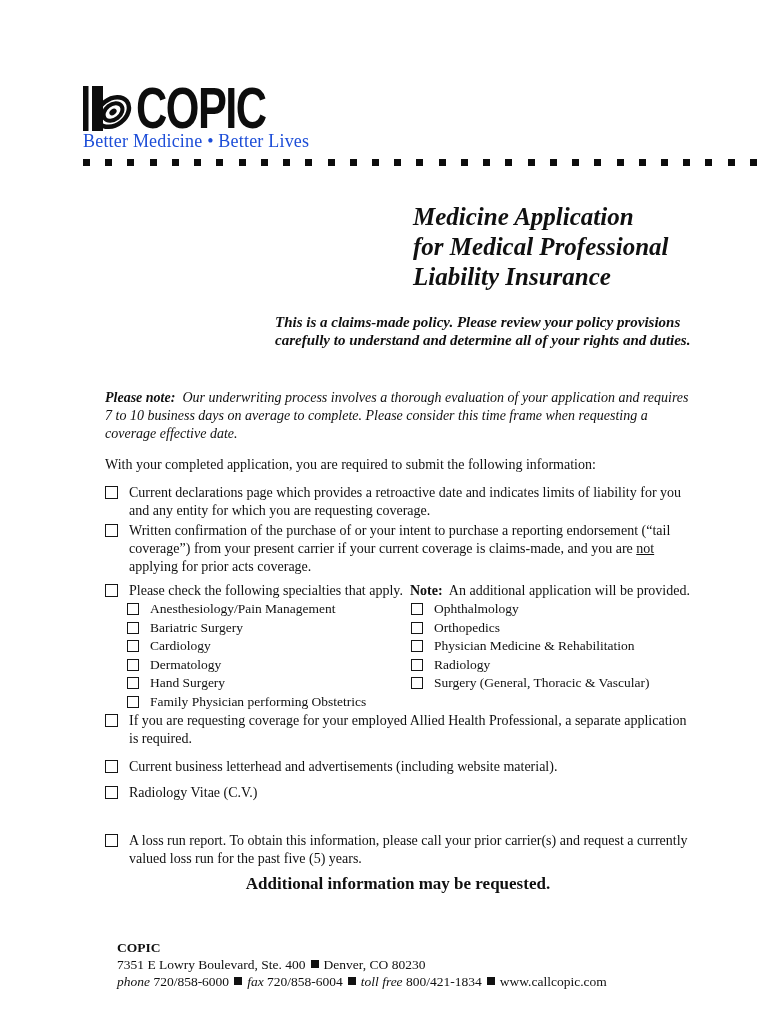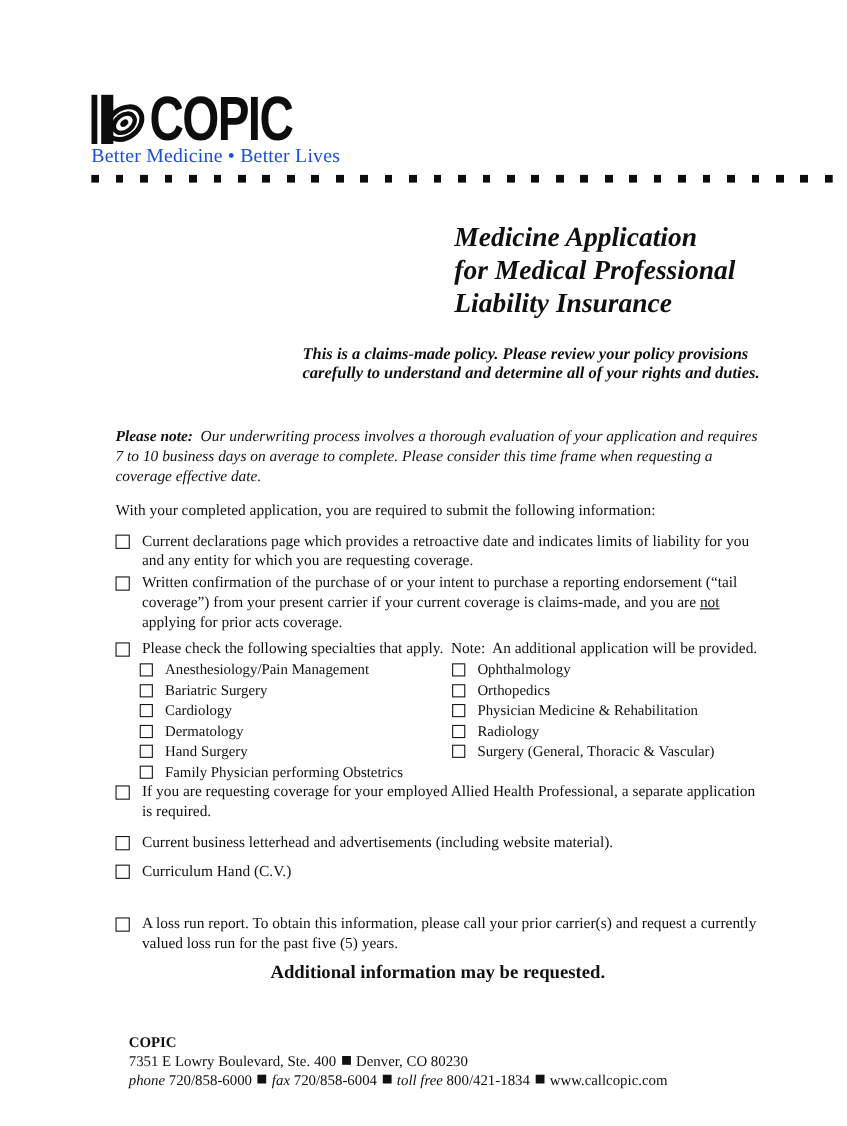--- a/index.html
+++ b/index.html
@@ -27,21 +27,21 @@
   .note-para{left:105px;top:389px;font-size:14px;line-height:18px;font-style:italic;}
   .note-lead{font-weight:bold;}
   .req-heading{left:105px;top:456px;font-size:14px;font-weight:normal;line-height:18px;}
   
   .item{left:105px;font-size:14px;line-height:18px;}
   .item .cb{position:absolute;left:0;top:2px;}
   .item .txt{margin-left:24px;}
   .cb{width:13px;height:13px;border:1.5px solid #161616;background:#fff;box-sizing:border-box;}
   .cb.small{width:12px;height:12px;}
   .ul{text-decoration:underline;}
-  .b{font-weight:normal;margin-top:32px;}
+  .b{font-weight:bold;margin-top:32px;}
   
   .spec-col{font-size:13.5px;}
   .sp-row{display:flex;align-items:center;gap:11px;height:18.5px;}
   .spec-left{left:127px;top:600px;}
   .spec-right{left:411px;top:600px;}
   
   .add-note{left:105px;top:874px;width:586px;text-align:center;
     font-size:17px;font-weight:bold;}
   
   .footer{left:117px;top:939px;font-size:13.5px;line-height:17px;}
@@ -170,21 +170,21 @@
     </div>
   </div>
 
   <div class="abs item" style="top:758px;">
     <div class="cb"></div>
     <div class="txt nowrap">Current business letterhead and advertisements (including website material).</div>
   </div>
 
   <div class="abs item" style="top:784px;">
     <div class="cb"></div>
-    <div class="txt nowrap">Curriculum Hand (C.V.)</div>
+    <div class="txt nowrap">Radiology Vitae (C.V.)</div>
   </div>
 
   <div class="abs item" style="top:832px;">
     <div class="cb"></div>
     <div class="txt">
       <div class="nowrap">A loss run report.  To obtain this information, please call your prior carrier(s) and request a currently</div>
       <div class="nowrap">valued loss run for the past five (5) years.</div>
     </div>
   </div>
 

